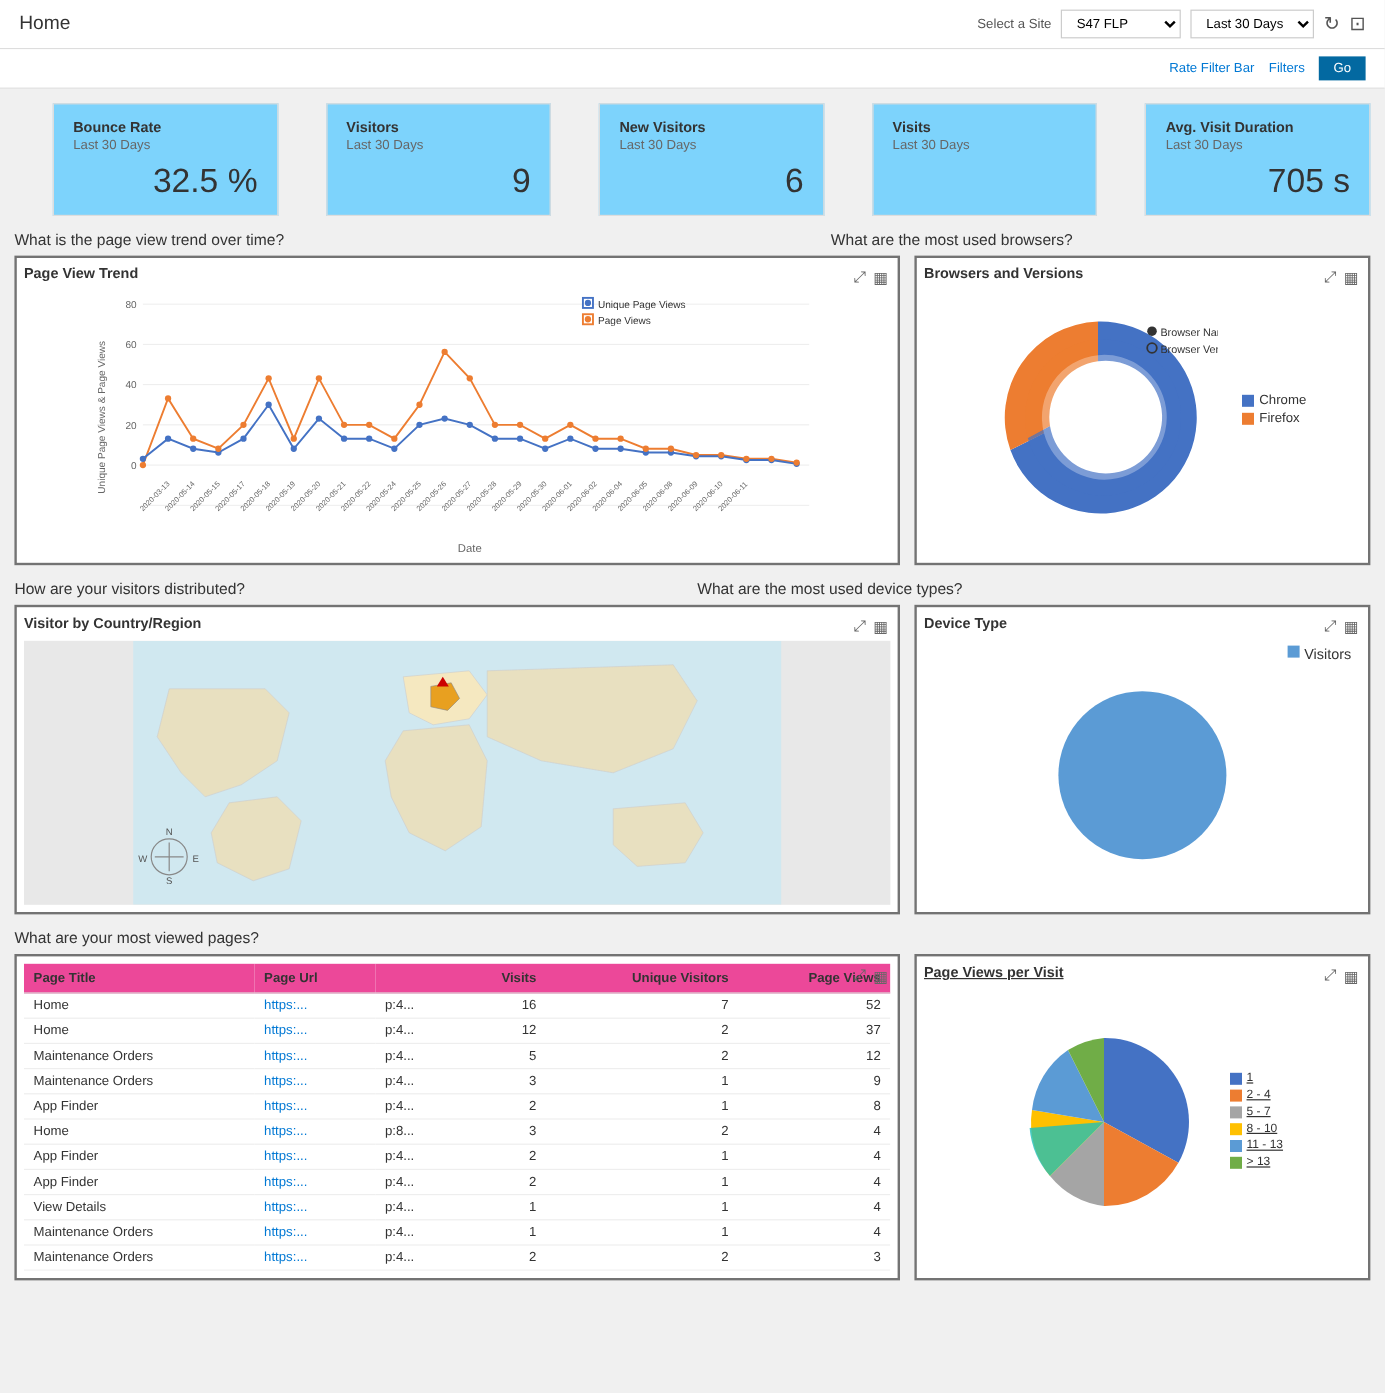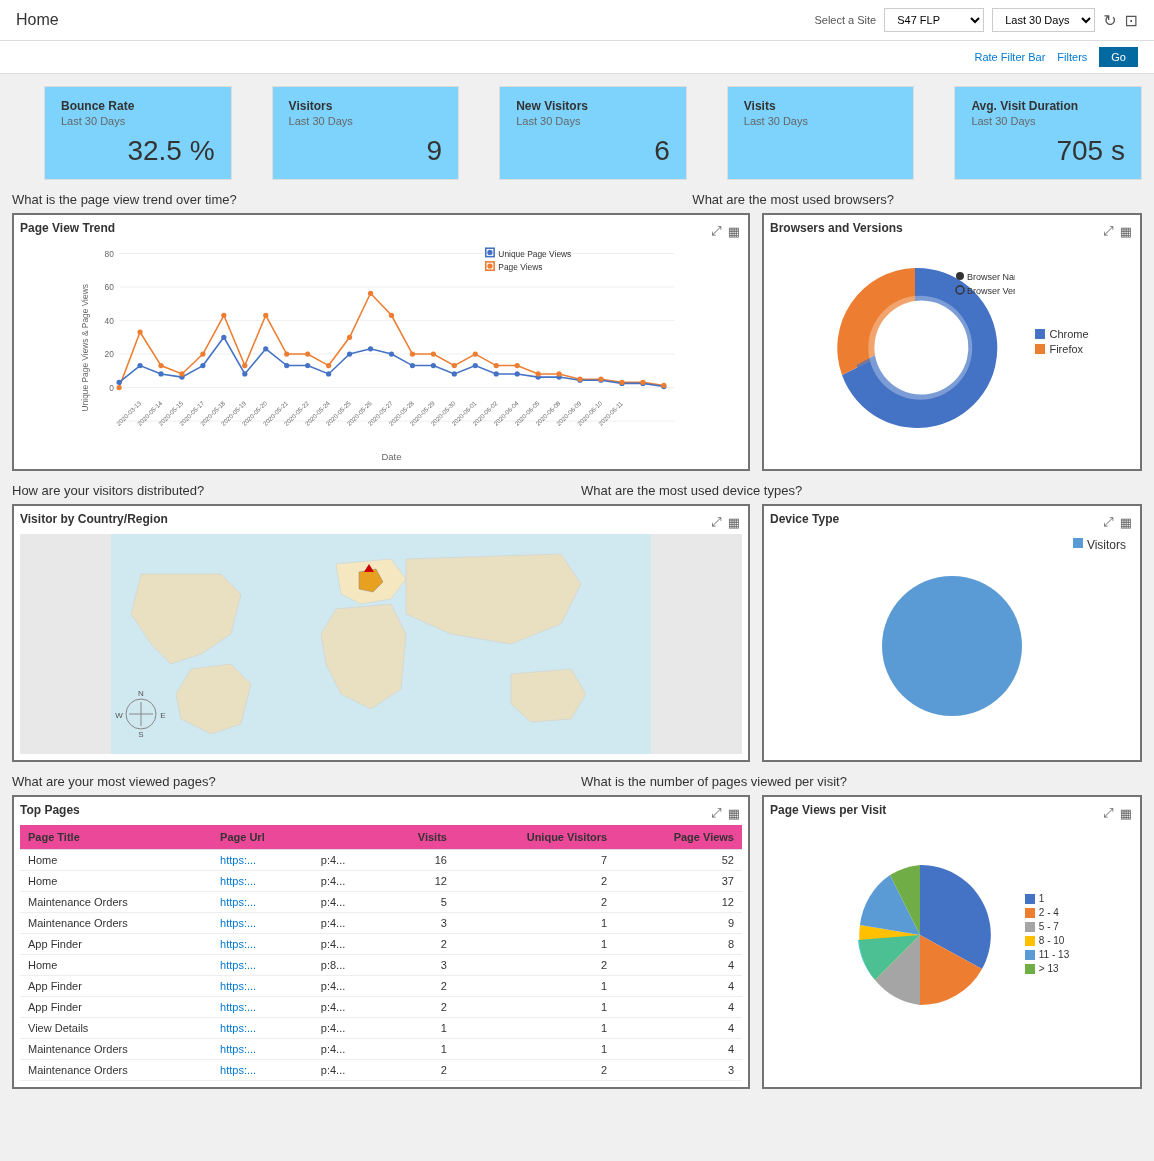--- a/index.html
+++ b/index.html
@@ -334,26 +334,24 @@
       <div style="display:flex;align-items:center;justify-content:center;height:180px;">
         <svg width="160" height="160" viewBox="0 0 160 160">
           <circle cx="80" cy="80" r="70" fill="#5B9BD5"></circle>
         </svg>
       </div>
     </div>
   </div>
 
   <div style="display:flex;gap:8px;margin-bottom:6px;">
     <div style="flex:1;font-size:13px;color:#333;">What are your most viewed pages?</div>
-    <div style="flex:1;font-size:13px;color:#333;">What is the number of pages viewed per visit?</div>
   </div>
   <div class="section-row">
 
     <div class="chart-panel section-col">
-      <div class="chart-panel-title">Top Pages</div>
       <div class="chart-panel-icons">
         <button class="chart-icon-btn">⤢</button>
         <button class="chart-icon-btn">▦</button>
       </div>
       <div style="overflow-y:auto;max-height:280px;">
         <table>
           <thead>
             <tr class="table-header-row">
               <th>Page Title</th>
               <th>Page Url</th>
@@ -450,21 +448,21 @@
       <td>p:4...</td>
       <td style="text-align:right;">2</td>
       <td style="text-align:right;">2</td>
       <td style="text-align:right;">3</td>
     </tr>
             </tbody>
         </table>
       </div>
     </div>
 
-    <div class="chart-panel section-col" style="max-width:380px;">
+    <div class="chart-panel section-col" style="max-width:380px;text-decoration:underline;">
       <div class="chart-panel-title">Page Views per Visit</div>
       <div class="chart-panel-icons">
         <button class="chart-icon-btn">⤢</button>
         <button class="chart-icon-btn">▦</button>
       </div>
       <div style="display:flex;align-items:center;justify-content:center;gap:20px;padding:10px;height:220px;">
         <svg width="170" height="170" viewBox="0 0 170 170">
 
           <path d="M85,85 L85,15 A70,70 0 0,1 147,119 Z" fill="#4472C4"></path>
 

